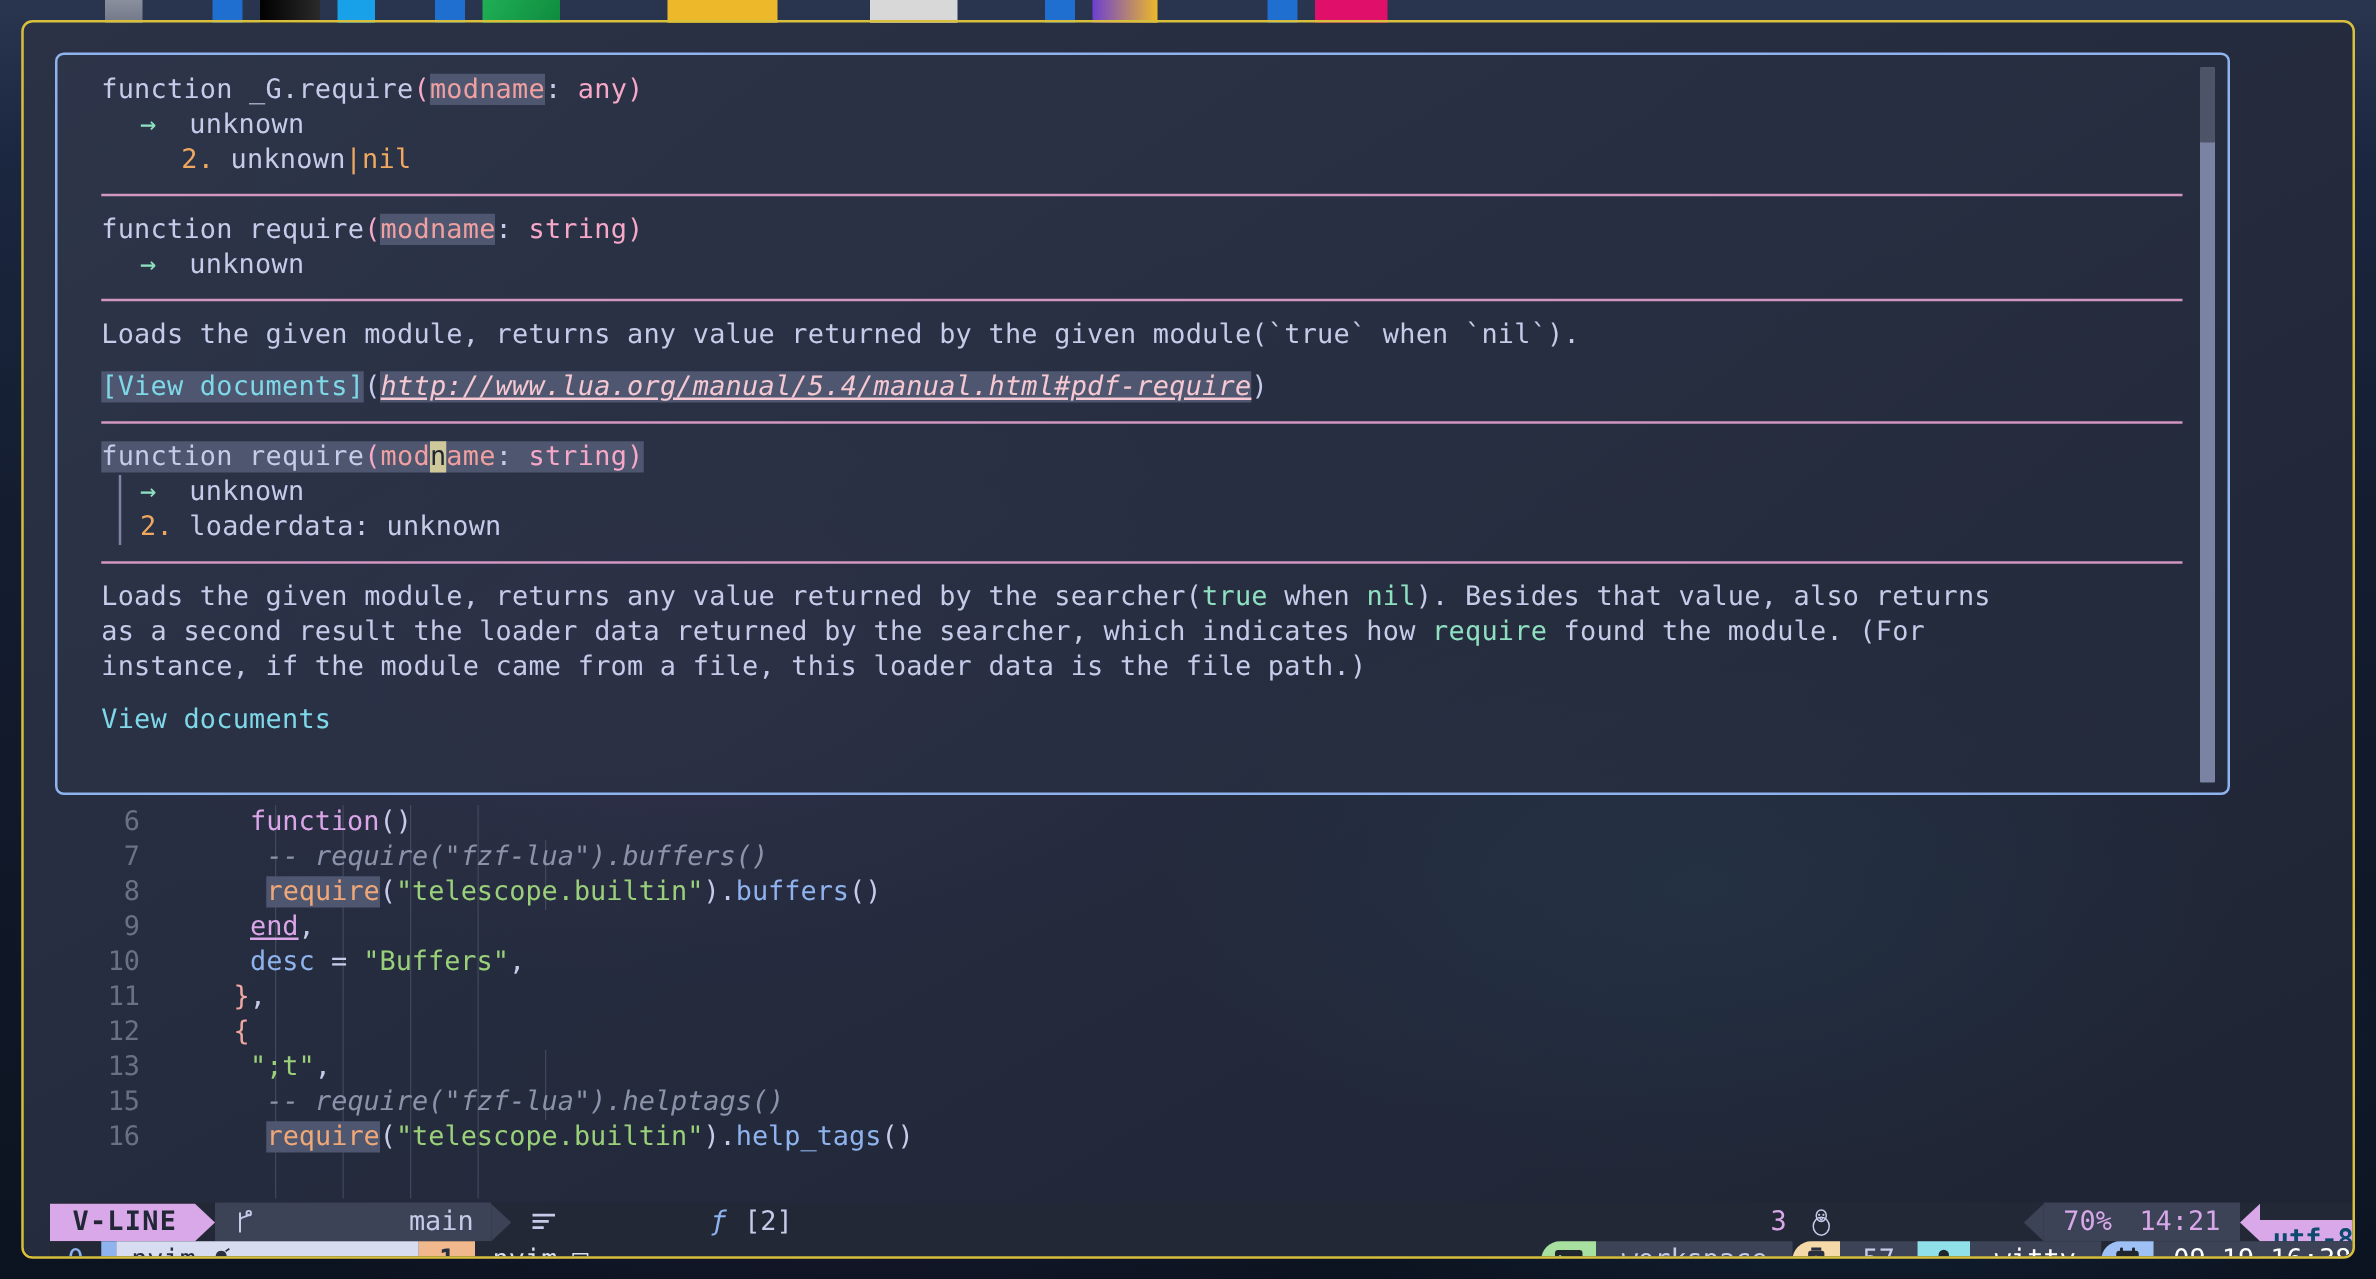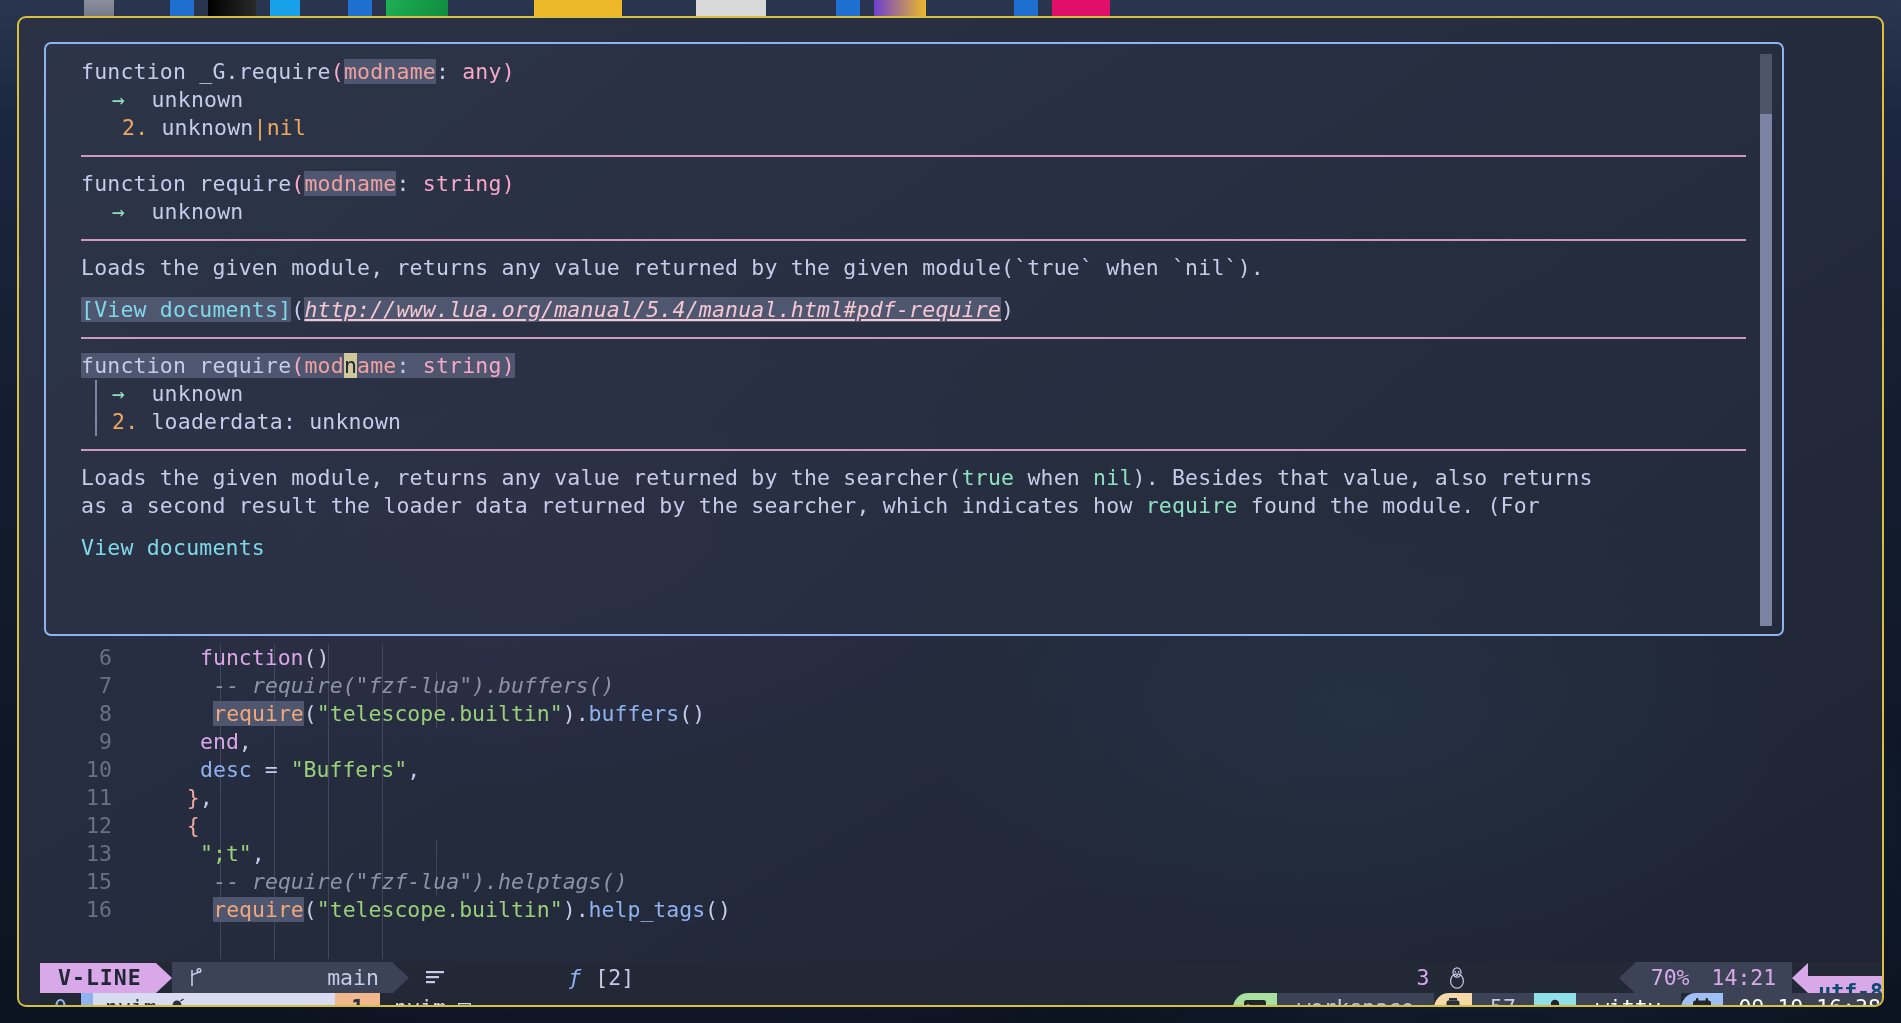--- a/index.html
+++ b/index.html
@@ -102,21 +102,21 @@
   .ig2{position:absolute;width:1px;background:#4a5164;opacity:.75;}
 
   
   .c-fn   {color:#dba6e8;}
   .c-cmt  {color:#8b93ab;font-style:italic;}
   .c-req  {color:#f0a878;background:#4e5670;}
   .c-str  {color:#9ad07a;}
   .c-meth {color:#8fb3ee;}
   .c-pun  {color:#c5cbe8;}
   .c-brc  {color:#f0a8a0;}
-  .c-kw   {color:#dba6e8;}
+  .c-kw   {color:#dba6e8;text-decoration:underline;}
   .c-id   {color:#8fb3ee;}
 
   
   .statusline{
     position:absolute;left:21px;top:944px;width:1859px;height:31px;
     background:#232836;display:flex;align-items:center;
     font-size:21.5px;line-height:31px;white-space:pre;
   }
   .sl-mode{
     background:#d9a8e8;color:#222738;padding:0 14px 0 18px;height:30px;
@@ -188,21 +188,21 @@
 
   <div class="term">
 
     <div class="hover">
       <div class="hover-inner">
 
         <div class="hline"><span class="kw">function </span><span class="fname">_G.require</span><span class="paren">(</span><span class="param">modname</span><span class="pbr">: </span><span class="type">any</span><span class="paren">)</span></div>
 
         <div class="hline" style="padding-left:66px"><span class="arrow">→</span><span>  </span><span>unknown</span></div>
 
-        <div class="hline" style="padding-left:76px"><span class="num">2.</span><span> </span><span>unknown</span><span class="nil">|</span><span class="nil">nil</span></div>
+        <div class="hline" style="padding-left:99px"><span class="num">2.</span><span> </span><span>unknown</span><span class="nil">|</span><span class="nil">nil</span></div>
 
         <div class="rule"></div>
 
         <div class="hline"><span class="kw">function </span><span class="fname">require</span><span class="paren">(</span><span class="param">modname</span><span class="pbr">: </span><span class="type">string</span><span class="paren">)</span></div>
 
         <div class="hline" style="padding-left:66px"><span class="arrow">→</span><span>  </span><span>unknown</span></div>
 
         <div class="rule"></div>
 
         <div class="hline">Loads the given module, returns any value returned by the given module(`true` when `nil`).</div>
@@ -218,20 +218,21 @@
         <div style="position:relative">
           <div class="cont-bar" style="left:49px;top:0;height:56px;"></div>
           <div class="hline" style="padding-left:66px"><span class="arrow">→</span><span>  </span><span>unknown</span></div>
           <div class="hline" style="padding-left:66px"><span class="num">2.</span><span> </span><span>loaderdata: unknown</span></div>
         </div>
 
         <div class="rule"></div>
 
         <div class="hline"><span>Loads the given module, returns any value returned by the searcher(</span><span class="green">true</span><span> when </span><span class="green">nil</span><span>). Besides that value, also returns</span></div>
         <div class="hline"><span>as a second result the loader data returned by the searcher, which indicates how </span><span class="green">require</span><span> found the module. (For</span></div>
+        <div class="hline">instance, if the module came from a file, this loader data is the file path.)</div>
 
         <div class="gap"></div>
 
         <div class="hline"><span class="linkplain">View documents</span></div>
       </div>
 
       <div class="sb-track"></div>
       <div class="sb-thumb"></div>
     </div>
 

